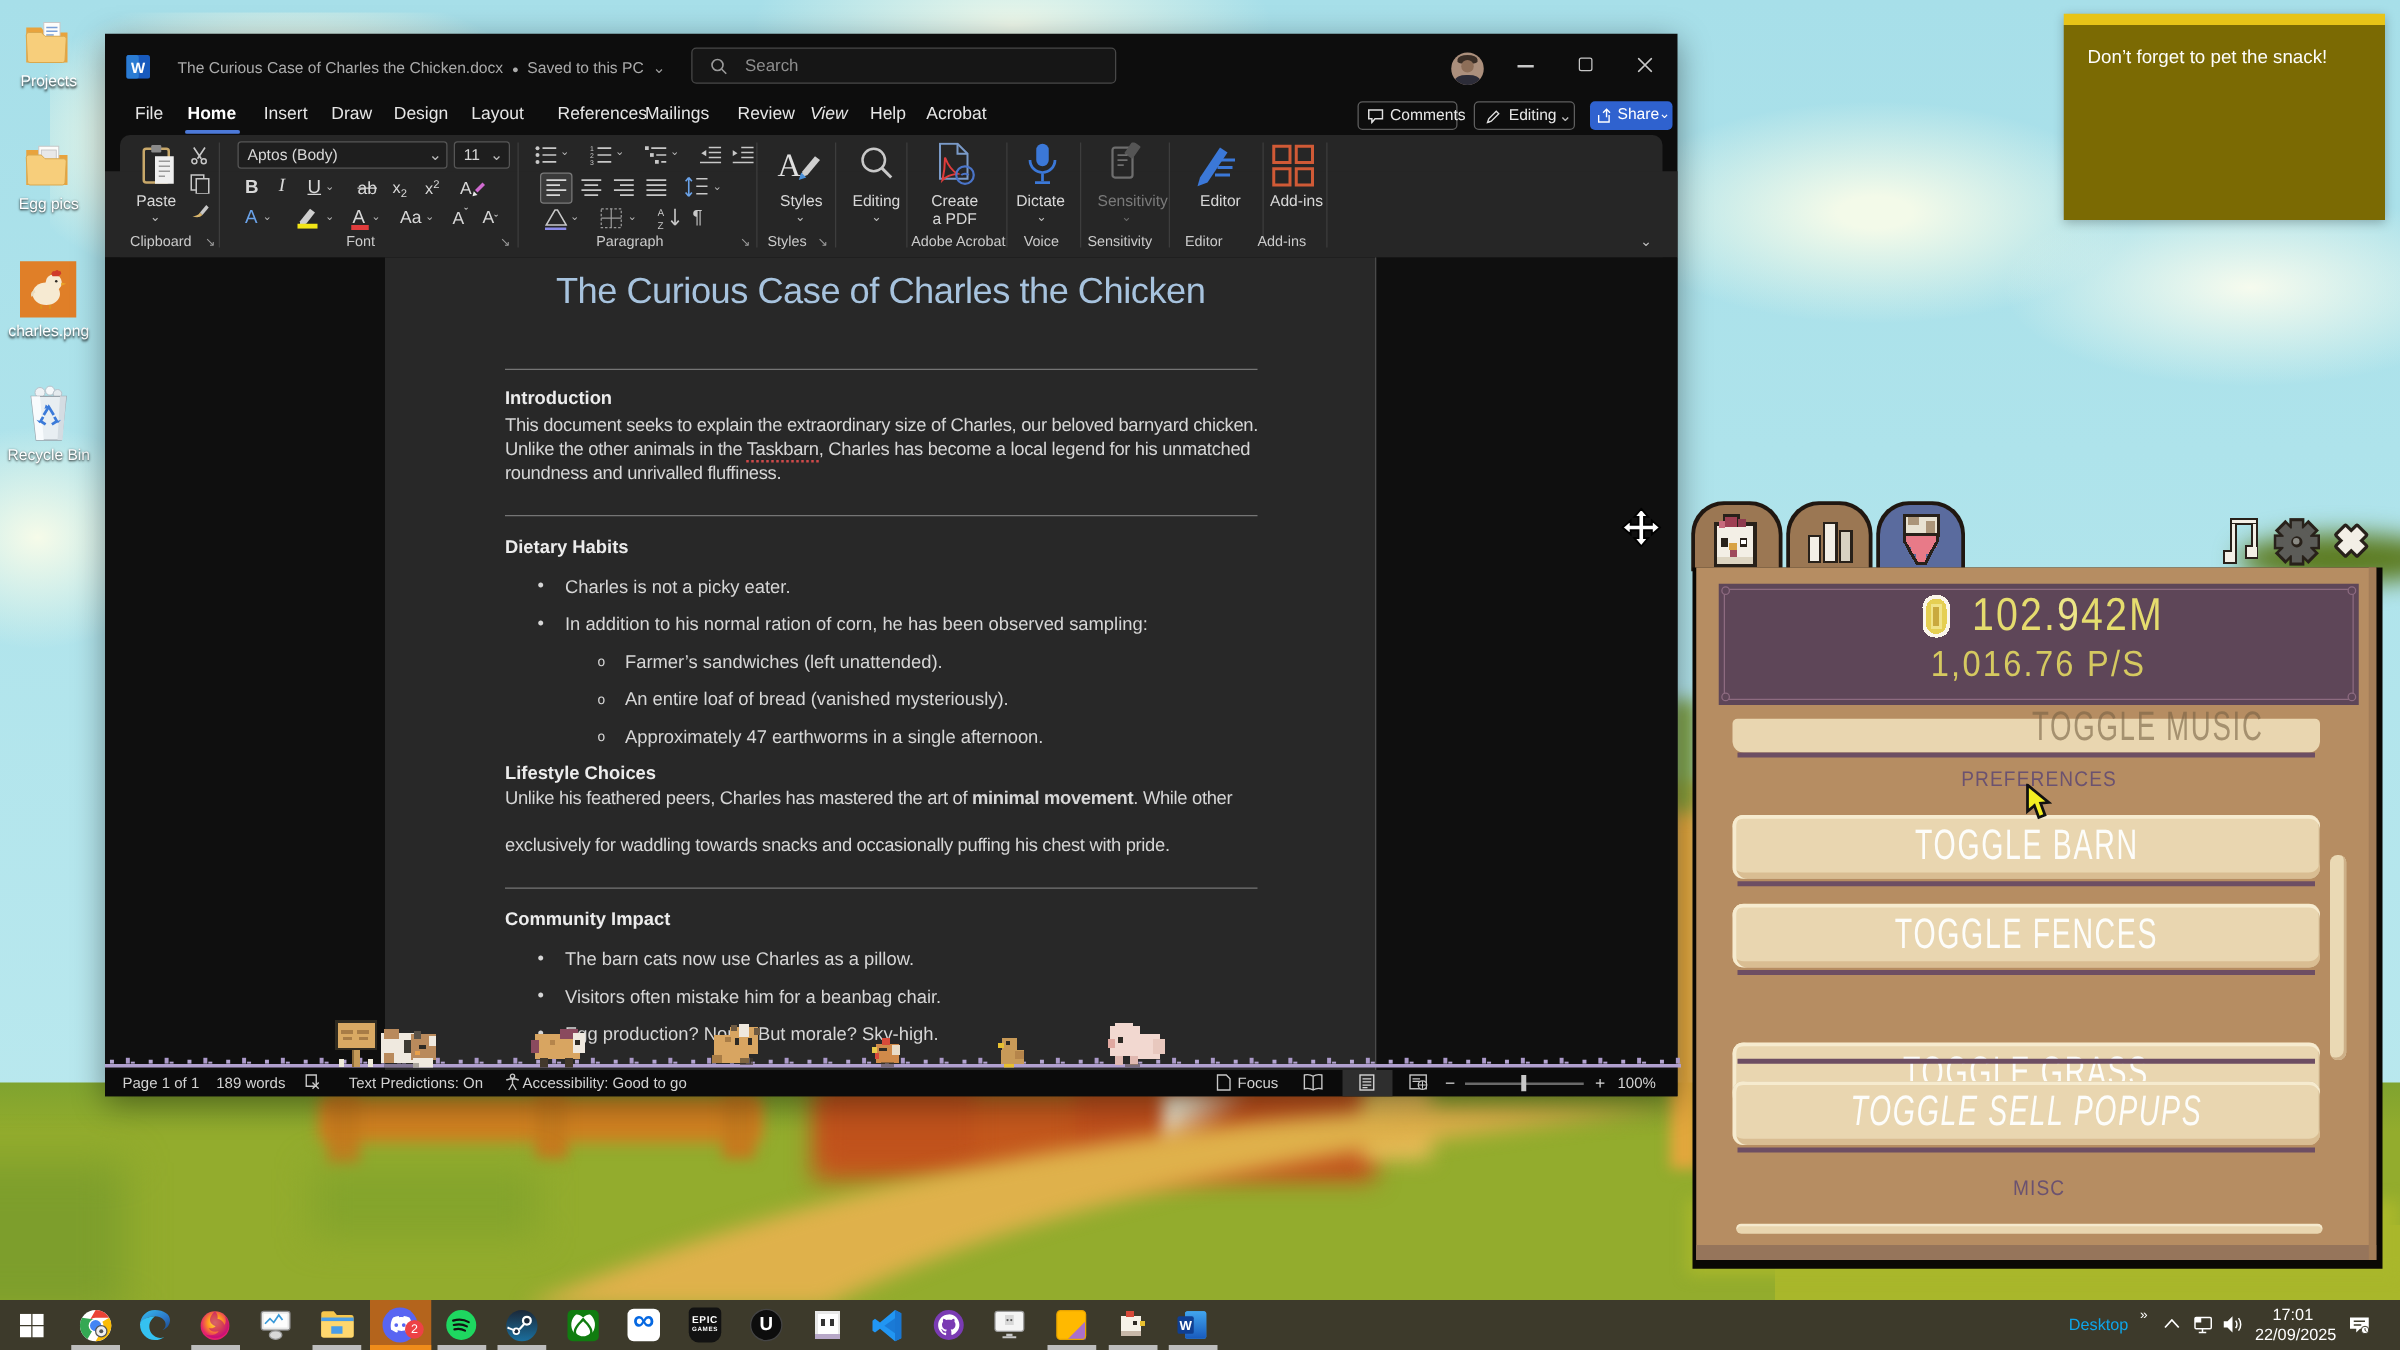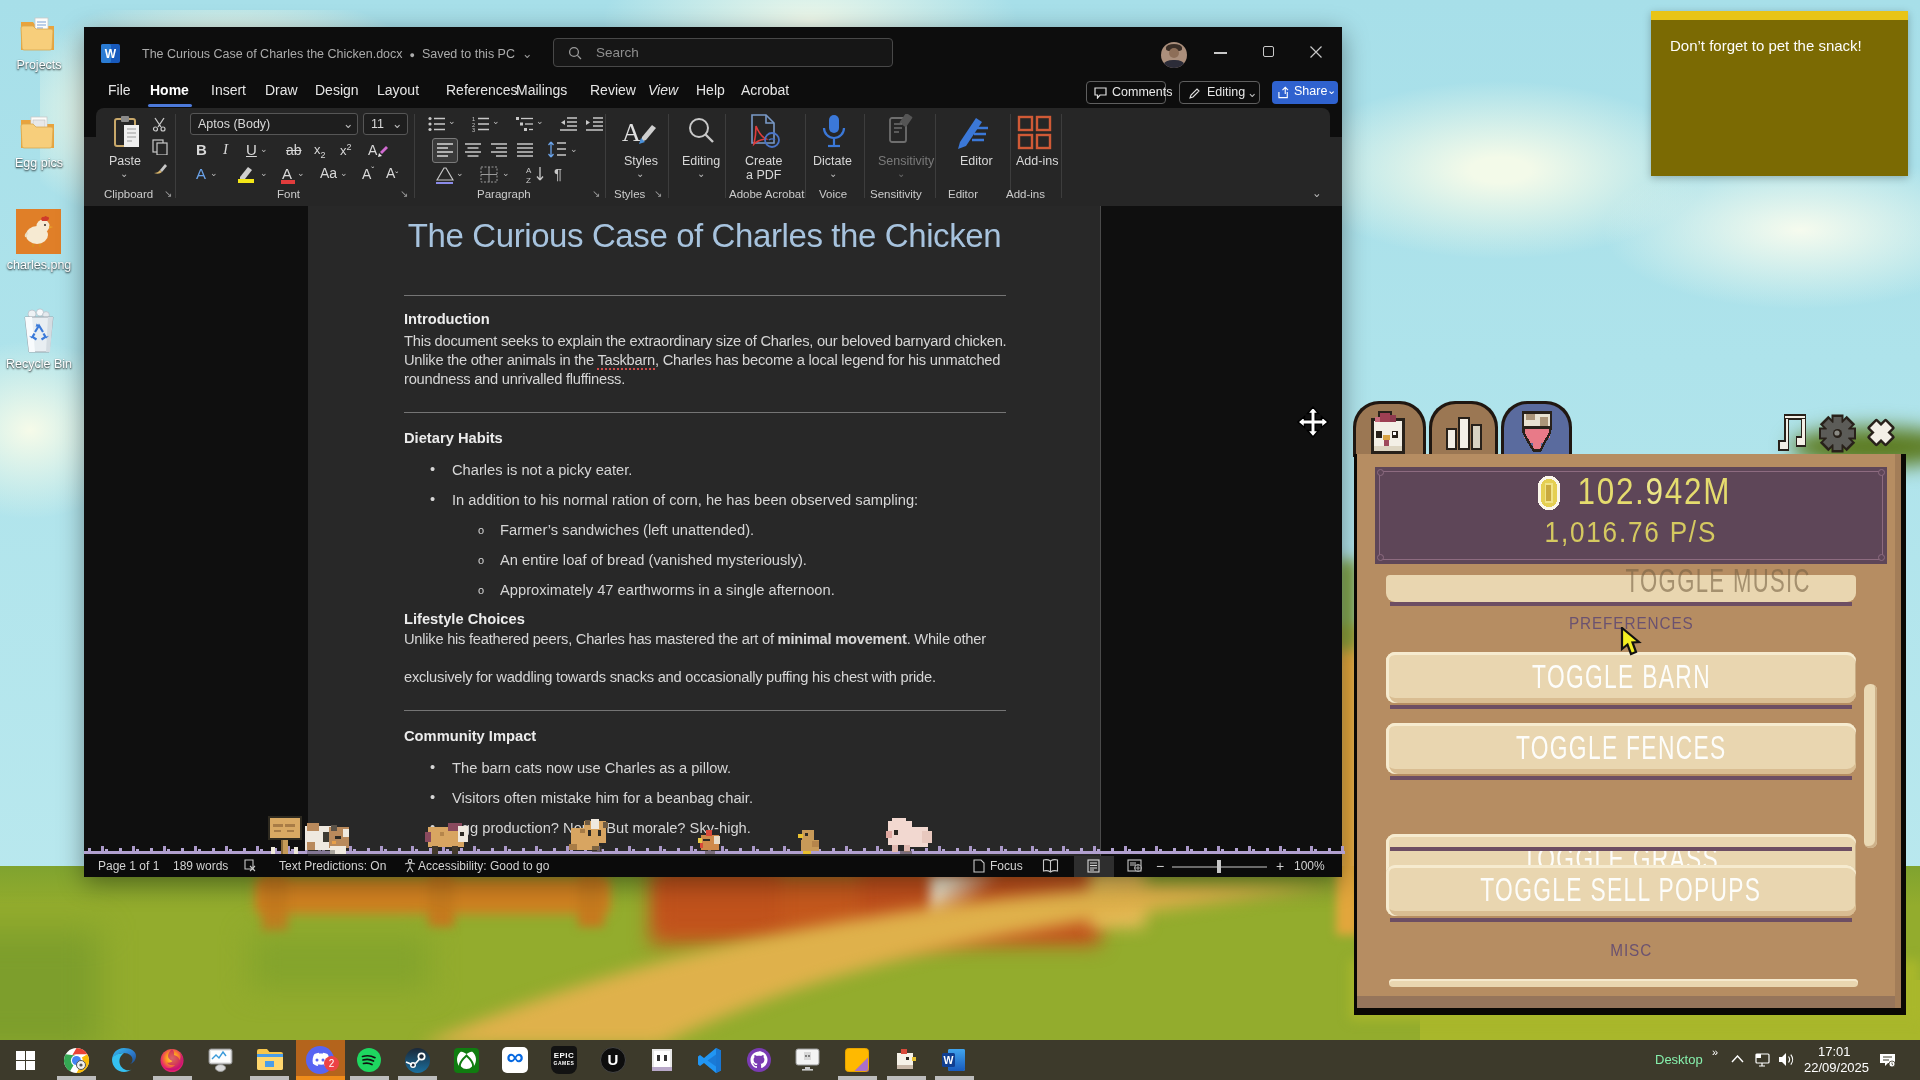--- a/index.html
+++ b/index.html
@@ -379,21 +379,21 @@
       <span class="abs" style="left:786px;top:0;">Sensitivity</span>
       <span class="abs" style="left:864px;top:0;">Editor</span>
       <span class="abs" style="left:922px;top:0;">Add-ins</span>
       <span class="abs" style="left:1228px;top:-2px;color:#bdbdbd;">⌄</span>
     </div>
   </div>
 
   <div class="abs" style="left:0;top:179px;width:1258px;height:650px;background:#0f0f0f;"></div>
   <div id="page" class="abs" style="left:224px;top:179px;width:793px;height:650px;background:#282828;border-right:1px solid #4a4a4a;"></div>
   <div id="doc" class="abs" style="left:0;top:0;width:1258px;height:850px;font-size:14.7px;color:#d6d6d6;">
-    <div class="abs" style="left:224px;top:190px;width:793px;text-align:center;font-size:33px;letter-spacing:-0.4px;color:#a7c3de;">The Curious Case of Charles the Chicken</div>
+    <div class="abs" style="left:224px;top:190px;width:793px;text-align:center;font-size:29px;letter-spacing:-0.4px;color:#a7c3de;">The Curious Case of Charles the Chicken</div>
     <div class="abs" style="left:320px;top:268px;width:602px;height:1px;background:#757575;"></div>
     <div class="abs" style="left:320px;top:284px;font-weight:bold;color:#ececec;">Introduction</div>
     <div class="abs docl" style="top:306px;">This document seeks to explain the extraordinary size of Charles, our beloved barnyard chicken.</div>
     <div class="abs docl" style="top:325px;">Unlike the other animals in the <span style="border-bottom:2px dotted #d04a4a;">Taskbarn</span>, Charles has become a local legend for his unmatched</div>
     <div class="abs docl" style="top:344px;">roundness and unrivalled fluffiness.</div>
     <div class="abs" style="left:320px;top:385px;width:602px;height:1px;background:#757575;"></div>
     <div class="abs" style="left:320px;top:403px;font-weight:bold;color:#ececec;">Dietary&nbsp;Habits</div>
     <div class="abs" style="left:346px;top:434px;">•</div>
       <div class="abs" style="left:368px;top:435px;">Charles is not a picky eater.</div>
     <div class="abs" style="left:346px;top:464px;">•</div>
@@ -667,21 +667,21 @@
   <div class="abs" style="left:1386px;top:564px;width:470px;text-align:right;font-size:33px;color:rgba(120,98,68,.6);letter-spacing:2px;line-height:33px;"><span style="display:inline-block;transform:scaleX(.67);">TOGGLE MUSIC</span></div>
   <div class="abs" style="left:1390px;top:602px;width:462px;height:4px;background:#6d4e63;"></div>
   <div class="abs" style="left:1375px;top:614px;width:512px;text-align:center;font-size:17px;color:#6b5270;letter-spacing:1px;"><span style="display:inline-block;transform:scaleX(.9);">PREFERENCES</span></div>
 
   <div class="abs btnx" style="left:1386px;top:652px;"><span>TOGGLE BARN</span></div>
   <div class="abs btnsh" style="top:705px;"></div>
   <div class="abs btnx" style="left:1386px;top:723px;"><span>TOGGLE FENCES</span></div>
   <div class="abs btnsh" style="top:776px;"></div>
   <div class="abs btnx" style="left:1386px;top:794px;margin-top:40px;"><span>TOGGLE GRASS</span></div>
   <div class="abs btnsh" style="top:847px;"></div>
-  <div class="abs btnx" style="left:1386px;top:865px;"><span>TOGGLE SELL POPUPS</span></div>
+  <div class="abs btnx" style="left:1386px;top:865px;font-style:italic;"><span>TOGGLE SELL POPUPS</span></div>
   <div class="abs btnsh" style="top:918px;"></div>
   <div class="abs" style="left:1375px;top:941px;width:512px;text-align:center;font-size:17px;color:#6b5270;letter-spacing:1px;"><span style="display:inline-block;transform:scaleX(.9);">MISC</span></div>
   <div class="abs" style="left:1389px;top:979px;width:469px;height:8px;background:#e9d6b0;border-radius:4px;box-shadow:inset 0 2px 0 #f5e9cd;"></div>
 
   <div class="abs" style="left:1864px;top:684px;width:13px;height:164px;background:#ead9b4;border-radius:6px;box-shadow:inset -2px -2px 0 #cdb088;"></div>
 </div>
 <style>
   .btnx { width:470px; height:51px; background:#e9d6b0; border-radius:9px;
     box-shadow: inset 0 3px 0 #f6ebcf, inset 3px 0 0 #f6ebcf, inset 0 -5px 0 #d9bd92, inset 0 0 0 1px #c9ad85;
     color:#fdfdfa; font-size:34px; letter-spacing:2px; text-align:center; line-height:49px; }
@@ -854,21 +854,21 @@
 
   <div class="abs" style="left:57px;top:36px;width:39px;height:4px;background:#bdbdbd;"></div>
   <div class="abs" style="left:153px;top:36px;width:39px;height:4px;background:#bdbdbd;"></div>
   <div class="abs" style="left:250px;top:36px;width:39px;height:4px;background:#bdbdbd;"></div>
   <div class="abs" style="left:350px;top:36px;width:39px;height:4px;background:#bdbdbd;"></div>
   <div class="abs" style="left:398px;top:36px;width:39px;height:4px;background:#bdbdbd;"></div>
   <div class="abs" style="left:838px;top:36px;width:39px;height:4px;background:#bdbdbd;"></div>
   <div class="abs" style="left:887px;top:36px;width:39px;height:4px;background:#bdbdbd;"></div>
   <div class="abs" style="left:935px;top:36px;width:39px;height:4px;background:#bdbdbd;"></div>
 
-  <div class="abs" style="left:1655px;top:12px;color:#86efac;font-size:13px;">Desktop</div>
+  <div class="abs" style="left:1655px;top:12px;color:#0ea5e9;font-size:13px;">Desktop</div>
   <div class="abs" style="left:1712px;top:6px;color:#fff;font-size:11px;">»</div>
   <svg class="abs" style="left:1731px;top:15px;" width="13" height="8" viewBox="0 0 13 8">
       <path d="M1 7 L6.5 1 L12 7" stroke="#fff" stroke-width="1.4" fill="none"></path>
     </svg>
   <svg class="abs" style="left:1753px;top:12px;" width="17" height="16" viewBox="0 0 17 16">
       <rect x="3" y="2" width="13" height="9" rx="1" fill="none" stroke="#fff" stroke-width="1.2"></rect>
       <rect x="3" y="2" width="5" height="4" fill="#fff"></rect>
       <path d="M9 11 v3 M6 14 h6" stroke="#fff" stroke-width="1.2"></path>
     </svg>
   <svg class="abs" style="left:1778px;top:12px;" width="17" height="15" viewBox="0 0 17 15">

